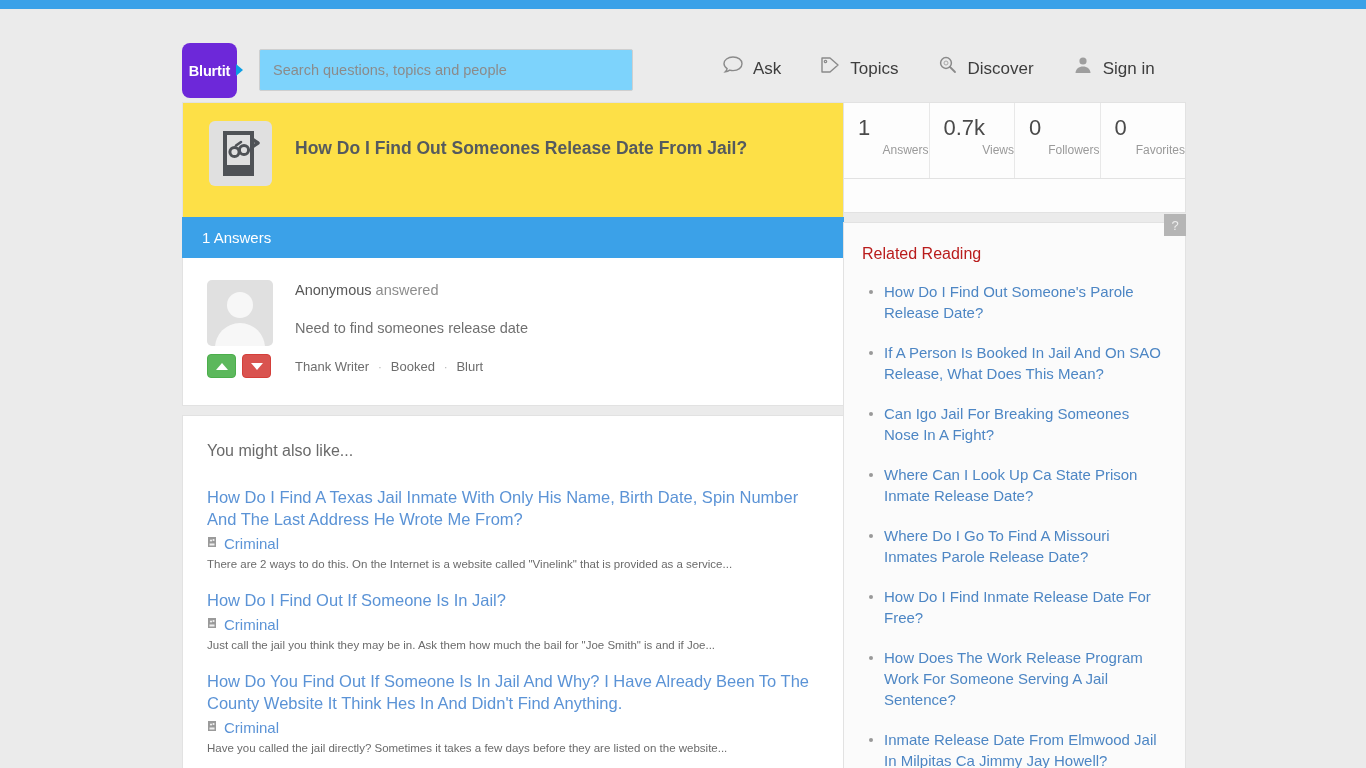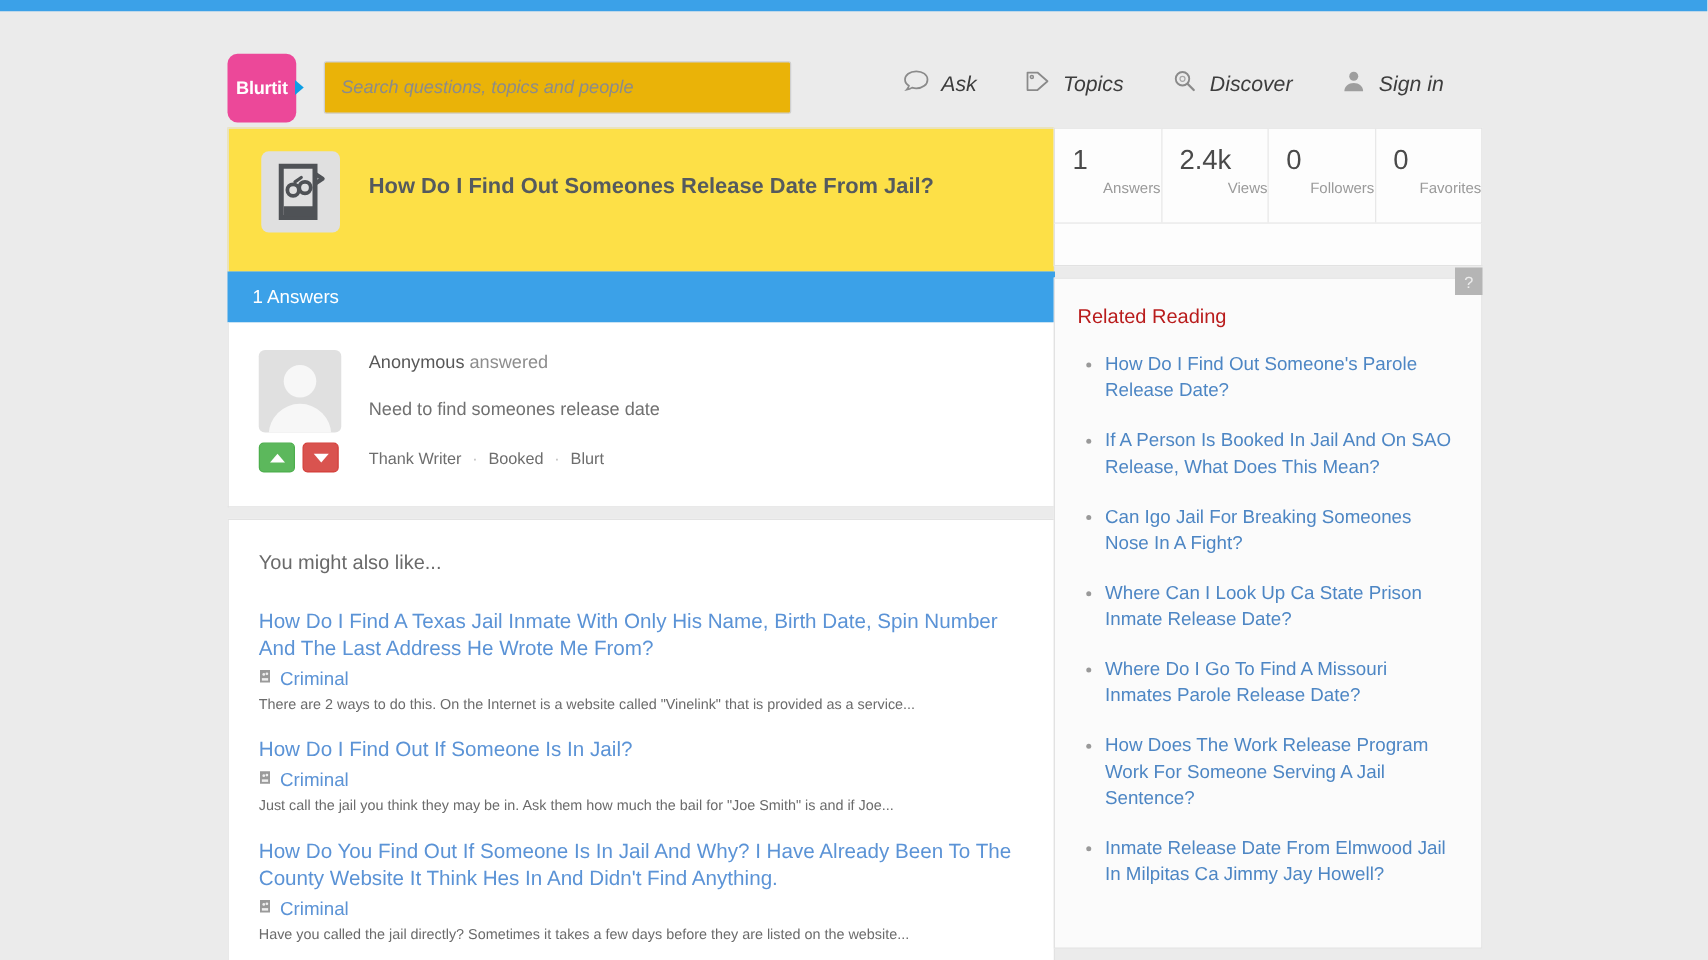--- a/index.html
+++ b/index.html
@@ -21,21 +21,21 @@
 
   
   .header {
     height: 93px;
     position: relative;
   }
   .logo {
     position: absolute;
     left: 182px; top: 34px;
     width: 55px; height: 55px;
-    background: #ec4899;
+    background: #6d28d9;
     border-radius: 8px;
     color: #ffffff;
     font-weight: bold;
     font-size: 14.5px;
     letter-spacing: -0.2px;
     display: flex;
     align-items: center;
     justify-content: center;
   }
   .logo:after {
@@ -45,46 +45,44 @@
     width: 0; height: 0;
     border-top: 6px solid transparent;
     border-bottom: 6px solid transparent;
     border-left: 7px solid #0d9ee5;
   }
   .search-input {
     position: absolute;
     left: 259px; top: 40px;
     width: 374px; height: 42px;
     border: 1px solid #cfcfcf;
-    background: #eab308;
+    background: #7dd3fc;
     border-radius: 2px;
     padding: 0 13px;
     font-family: "Liberation Sans", sans-serif;
     font-size: 14.5px;
     color: #555;
     outline: none;
-    font-style: italic;
   }
   .search-input::placeholder { color: #8b8b8b; }
 
   .nav {
     position: absolute;
     left: 722px; top: 46px;
     display: flex;
     align-items: center;
     gap: 0px;
   }
   .nav-item {
     display: flex;
-    align-items: center;
+    align-items: flex-end;
     gap: 9px;
     margin-right: 38px;
     cursor: pointer;
     text-decoration: none;
-    font-style: italic;
   }
   .nav-item:last-child { margin-right: 0; }
   .nav-label {
     font-size: 17px;
     color: #3d3d3d;
   }
   .nav-icon { display: block; }
 
   
   .wrap {
@@ -519,21 +517,21 @@
   </div>
 
   <div class="col-side">
 
     <div class="stats">
       <div class="stat">
         <div class="stat-num">1</div>
         <div class="stat-label">Answers</div>
       </div>
       <div class="stat">
-        <div class="stat-num">2.4k</div>
+        <div class="stat-num">0.7k</div>
         <div class="stat-label">Views</div>
       </div>
       <div class="stat">
         <div class="stat-num">0</div>
         <div class="stat-label">Followers</div>
       </div>
       <div class="stat">
         <div class="stat-num">0</div>
         <div class="stat-label">Favorites</div>
       </div>
@@ -553,20 +551,23 @@
         <li>
             <a class="side-link">Can Igo Jail For Breaking Someones Nose In A Fight?</a>
           </li>
         <li>
             <a class="side-link">Where Can I Look Up Ca State Prison Inmate Release Date?</a>
           </li>
         <li>
             <a class="side-link">Where Do I Go To Find A Missouri Inmates Parole Release Date?</a>
           </li>
         <li>
+            <a class="side-link">How Do I Find Inmate Release Date For Free?</a>
+          </li>
+        <li>
             <a class="side-link">How Does The Work Release Program Work For Someone Serving A Jail Sentence?</a>
           </li>
         <li>
             <a class="side-link">Inmate Release Date From Elmwood Jail In Milpitas Ca Jimmy Jay Howell?</a>
           </li>
       </ul>
     </div>
 
   </div>
 </div>

